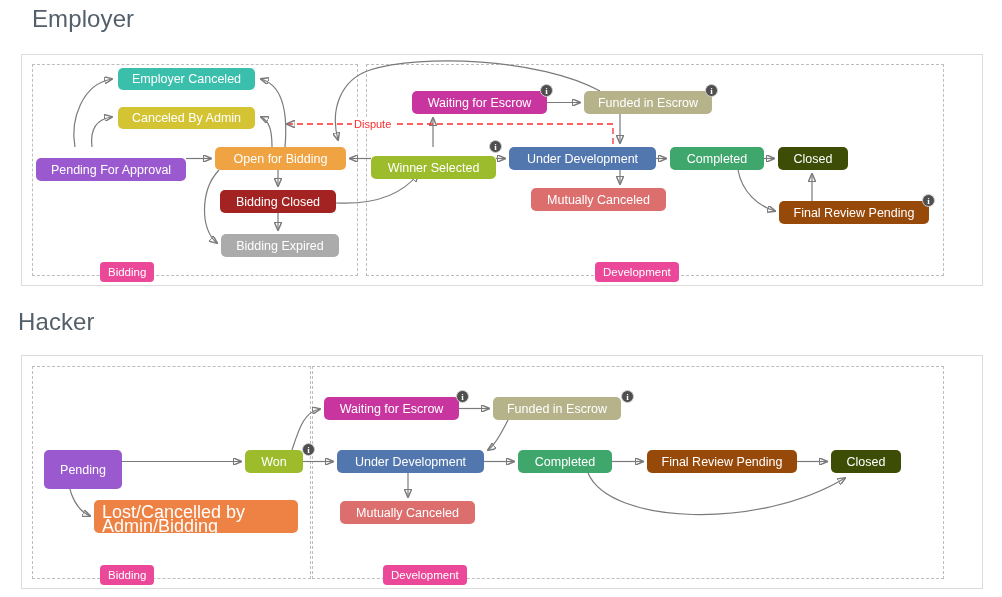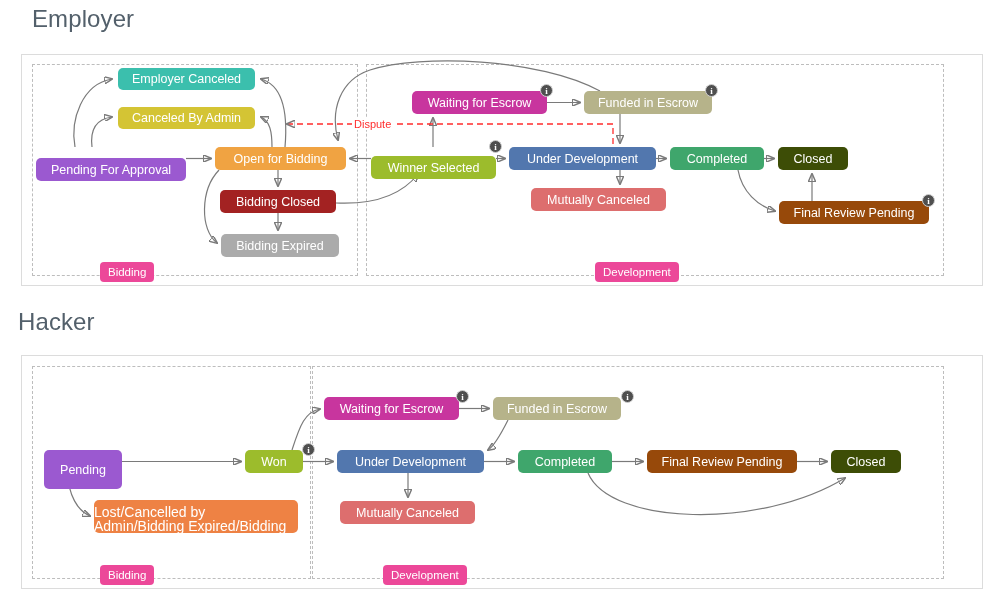--- a/index.html
+++ b/index.html
@@ -53,22 +53,22 @@
     box-sizing:border-box;
     white-space:nowrap;
     text-align:center;
     padding:0 8px;
   }
   .node.multiline{
     display:block;
     white-space:normal;
     text-align:left;
     line-height:14px;
-    padding:5px 8px 0 0;
-    font-size:14px;
+    padding:5px 8px 0 8px;
+    font-size:18px;
   }
   .info-icon{
     position:absolute;
     width:13px;height:13px;
     border-radius:50%;
     background:#4f4f4f;
     border:1.5px solid #cfcfcf;
     color:#ffffff;
     font-size:9px;
     font-weight:bold;

